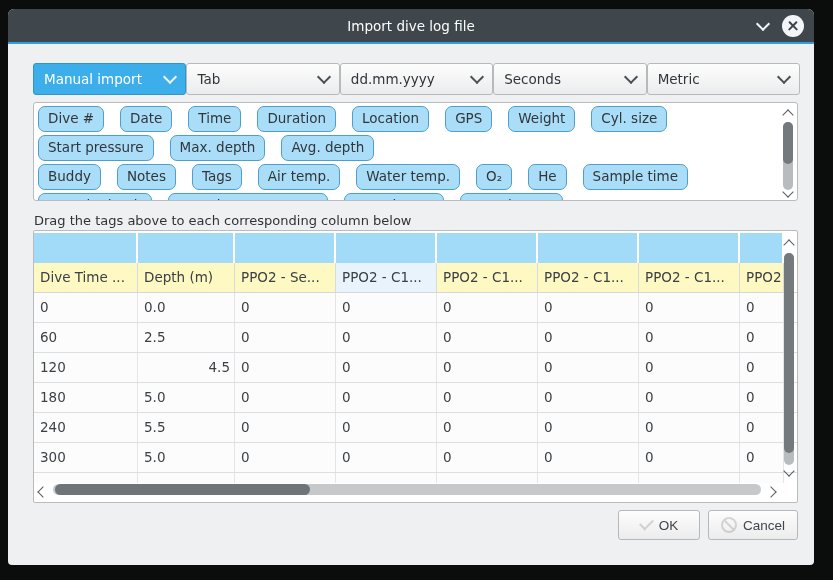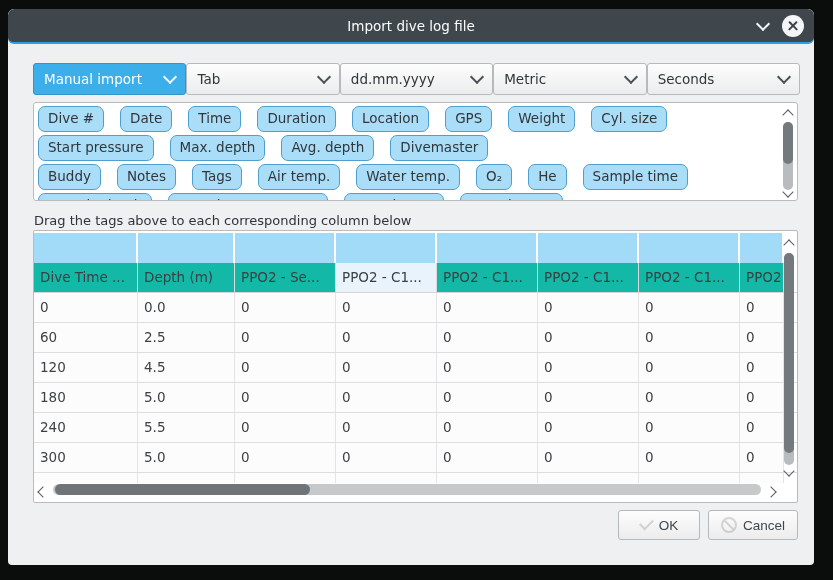--- a/index.html
+++ b/index.html
@@ -1,21 +1,21 @@
 <!DOCTYPE html>
 <html><head>
 <meta charset="utf-8">
 <style>
   html,body{margin:0;padding:0;width:833px;height:580px;background:#0b0c0c;
     font-family:"DejaVu Sans","Liberation Sans",sans-serif;overflow:hidden;}
   .window{position:absolute;left:8px;top:9px;width:806px;height:556px;background:#eff0f1;
     border-radius:6px 6px 4px 4px;overflow:hidden;}
   
   .titlebar{position:absolute;left:0;top:0;right:0;height:33px;background:#3f464c;
-    border-bottom:2px solid #2e9fe4;display:flex;align-items:center;justify-content:center;border-radius:6px;}
+    border-bottom:2px solid #2e9fe4;display:flex;align-items:center;justify-content:center;}
   .title{color:#fbfcfc;font-size:13.5px;}
   .tb-icons{position:absolute;right:10px;top:0;height:33px;display:flex;align-items:center;gap:14px;}
   .chev{display:inline-block;width:8px;height:8px;border-right:2px solid #4a5055;
     border-bottom:2px solid #4a5055;transform:rotate(45deg);margin-top:-4px;}
   .chev.white{border-color:#f4f5f6;}
   .close-btn{width:22px;height:22px;border-radius:50%;background:#f4f5f6;position:relative;cursor:pointer;}
   .close-btn i{position:absolute;left:50%;top:50%;width:12px;height:2.4px;background:#3d444a;border-radius:1px;}
   .close-btn i.a{transform:translate(-50%,-50%) rotate(45deg);}
   .close-btn i.b{transform:translate(-50%,-50%) rotate(-45deg);}
   
@@ -40,21 +40,21 @@
   .sb-down{transform:translateX(-50%) rotate(45deg);}
   
   .instruction{position:absolute;left:26px;top:204px;font-size:13px;color:#2f3338;}
   
   .table-box{position:absolute;left:25px;top:221px;width:765px;height:273px;background:#fff;
     border:1px solid #b9bbbd;border-radius:2px;box-sizing:border-box;overflow:hidden;}
   .drop-row,.hdr-row,.trow{display:flex;height:30px;box-sizing:border-box;}
   .drop-row{padding-top:2px;height:32px;}
   .drop-cell{height:30px;background:#a2dbf7;border-right:2px solid #fff;box-sizing:border-box;cursor:pointer;}
   .hdr-row{border-bottom:1px solid #d4d6d8;}
-  .hcell{font-size:13.5px;color:#3a4045;background:#14b8a6;border-right:1px solid #d8dadc;
+  .hcell{font-size:13.5px;color:#3a4045;background:#fef9c3;border-right:1px solid #d8dadc;
     box-sizing:border-box;padding:0 4px 0 6px;line-height:29px;white-space:nowrap;overflow:hidden;}
   .hcell.hl{background:#e9f3fb;}
   .trow{border-bottom:1px solid #dcdee0;}
   .tcell{font-size:13.5px;color:#3c4146;border-right:1px solid #e2e4e6;box-sizing:border-box;
     padding:0 4px 0 6px;line-height:29px;white-space:nowrap;overflow:hidden;background:#fcfcfc;}
   .trow.partial{height:10px;border-bottom:none;}
   .trow.partial .tcell{line-height:10px;}
   
   .hscroll{position:absolute;left:3px;right:20px;bottom:4px;height:16px;}
   .htrack{position:absolute;left:16px;right:16px;top:2px;height:11px;background:#c6c8c9;border-radius:6px;}
@@ -95,45 +95,44 @@
       </div>
       <div class="combo">
         <span class="combo-label">Tab</span>
         <span class="chev"></span>
       </div>
       <div class="combo">
         <span class="combo-label">dd.mm.yyyy</span>
         <span class="chev"></span>
       </div>
       <div class="combo">
+        <span class="combo-label">Seconds</span>
+        <span class="chev"></span>
+      </div>
+      <div class="combo">
         <span class="combo-label">Metric</span>
-        <span class="chev"></span>
-      </div>
-      <div class="combo">
-        <span class="combo-label">Seconds</span>
         <span class="chev"></span>
       </div>
     </div>
 
   <div class="tag-pool">
     <div class="tag-row">
         <span class="tag">Dive #</span>
         <span class="tag">Date</span>
         <span class="tag">Time</span>
         <span class="tag">Duration</span>
         <span class="tag">Location</span>
         <span class="tag">GPS</span>
         <span class="tag">Weight</span>
         <span class="tag">Cyl. size</span>
       </div>
       <div class="tag-row">
         <span class="tag">Start pressure</span>
         <span class="tag">Max. depth</span>
         <span class="tag">Avg. depth</span>
-        <span class="tag">Divemaster</span>
       </div>
       <div class="tag-row">
         <span class="tag">Buddy</span>
         <span class="tag">Notes</span>
         <span class="tag">Tags</span>
         <span class="tag">Air temp.</span>
         <span class="tag">Water temp.</span>
         <span class="tag">O₂</span>
         <span class="tag">He</span>
         <span class="tag">Sample time</span>
@@ -191,21 +190,21 @@
           <div class="tcell" style="width: 97px;">2.5</div>
           <div class="tcell" style="width: 101px;">0</div>
           <div class="tcell" style="width: 101px;">0</div>
           <div class="tcell" style="width: 101px;">0</div>
           <div class="tcell" style="width: 101px;">0</div>
           <div class="tcell" style="width: 101px;">0</div>
           <div class="tcell" style="width: 44px;">0</div>
         </div>
         <div class="trow">
           <div class="tcell" style="width: 104px;">120</div>
-          <div class="tcell" style="width: 97px;">4.5</div>
+          <div class="tcell" style="width: 97px; text-align: right;">4.5</div>
           <div class="tcell" style="width: 101px;">0</div>
           <div class="tcell" style="width: 101px;">0</div>
           <div class="tcell" style="width: 101px;">0</div>
           <div class="tcell" style="width: 101px;">0</div>
           <div class="tcell" style="width: 101px;">0</div>
           <div class="tcell" style="width: 44px;">0</div>
         </div>
         <div class="trow">
           <div class="tcell" style="width: 104px;">180</div>
           <div class="tcell" style="width: 97px;">5.0</div>

